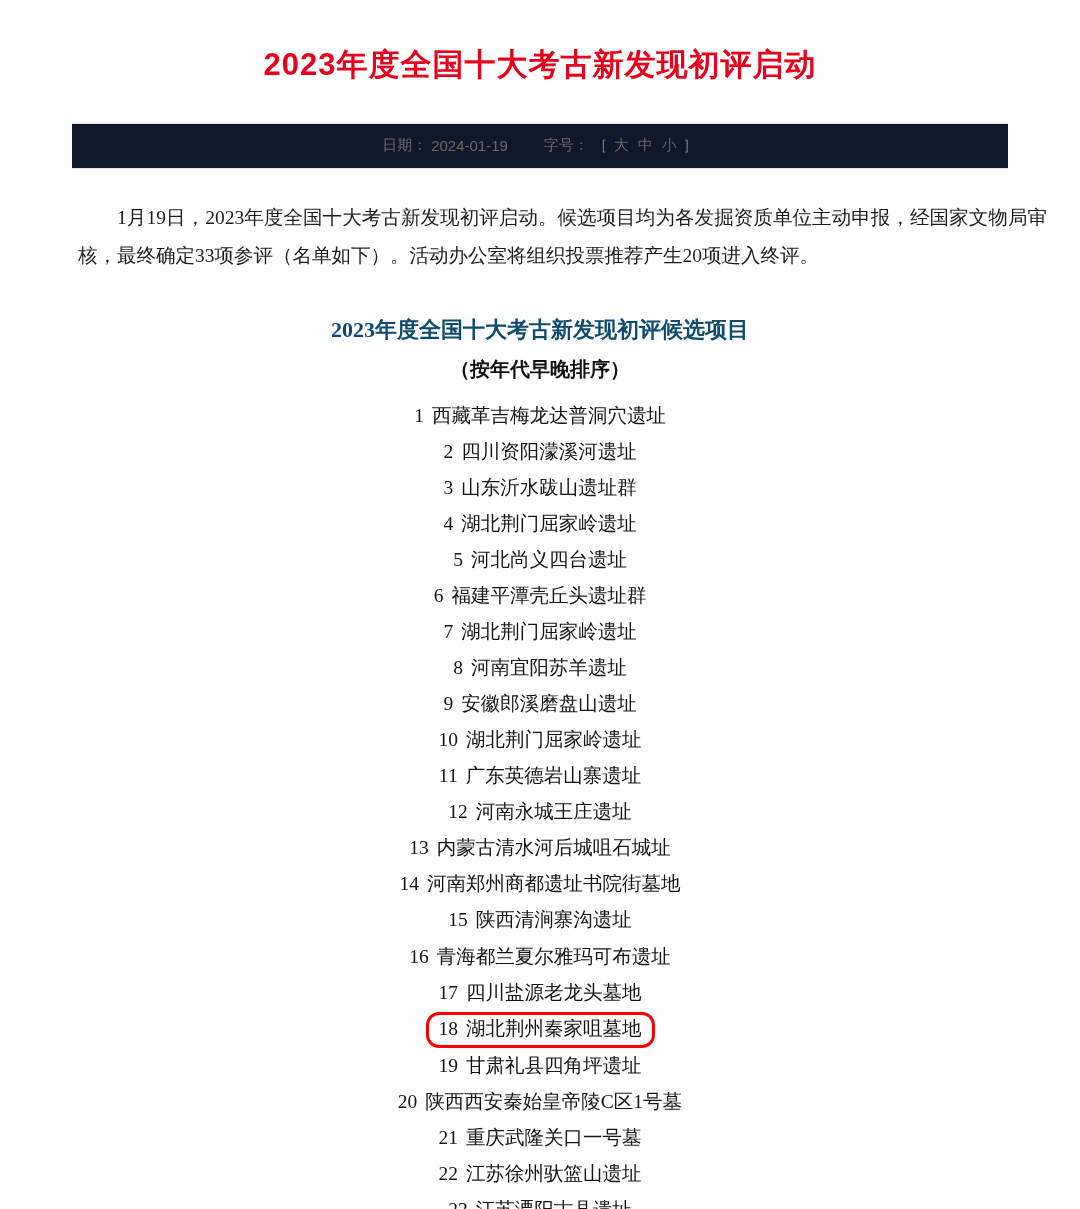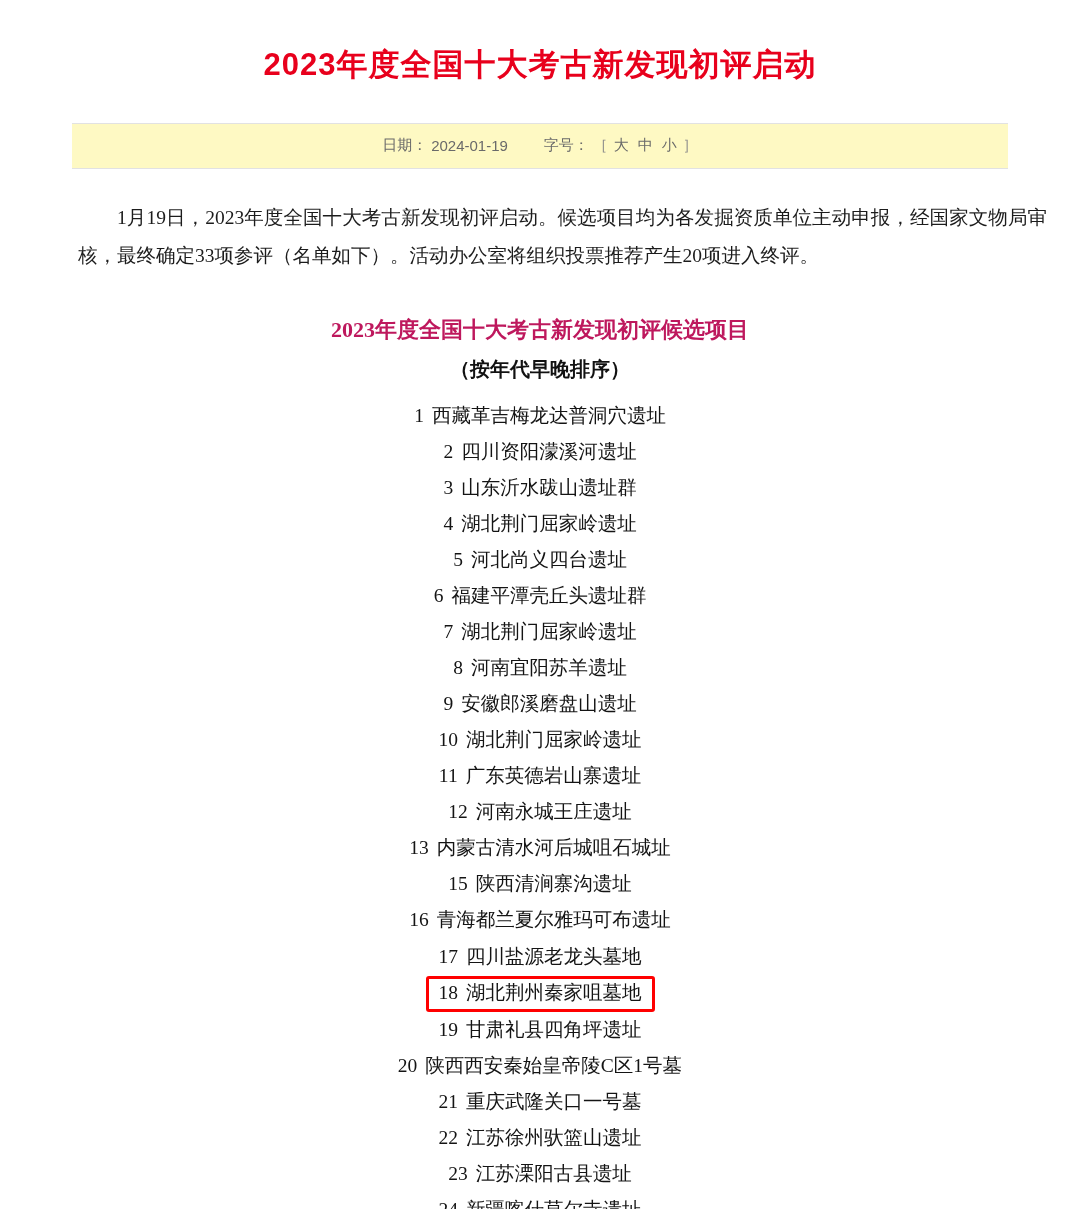--- a/index.html
+++ b/index.html
@@ -25,21 +25,21 @@
     font-family: "Liberation Sans", sans-serif;
     font-weight: bold;
     font-size: 31px;
     letter-spacing: 1px;
     padding: 30px 40px 22px 40px;
     margin: 16px;
     line-height: 1.25;
   }
   .meta-bar {
     margin: 0 72px;
-    background: #fef9c3;
+    background: #0f172a;
     border-top: 1px solid #e2e2e2;
     border-bottom: 1px solid #e2e2e2;
     height: 44px;
     display: flex;
     align-items: center;
     justify-content: center;
     gap: 36px;
     font-family: "Liberation Sans", sans-serif;
     font-size: 15px;
     color: #6a6a6a;
@@ -73,21 +73,21 @@
     color: #1c1c1c;
   }
   .list-block {
     margin: 34px 0 0 0;
     text-align: center;
   }
   .list-title {
     font-size: 22px;
     font-weight: bold;
     line-height: 1.9;
-    color: #be185d;
+    color: #0c4a6e;
   }
   .list-subtitle {
     font-size: 20px;
     font-weight: bold;
     line-height: 1.85;
     color: #111;
   }
   .list-items {
     margin-top: 4px;
   }
@@ -98,21 +98,21 @@
     display: block;
     white-space: nowrap;
   }
   .list-item .num {
     display: inline-block;
     margin-right: 8px;
   }
   .list-item.highlight > .inner {
     display: inline-block;
     border: 3px solid #ff0000;
-    border-radius: 3px;
+    border-radius: 13px;
     padding: 1px 10px 3px 10px;
     line-height: 1.35;
   }
   .list-item > .inner { display: inline-block; }
   .spacer { height: 6px; }
 </style>
 </head>
 <body>
 
 <div class="page">
@@ -149,20 +149,21 @@
         <div class="list-item"><span class="inner"><span class="num">4</span><span>湖北荆门屈家岭遗址</span></span></div>
         <div class="list-item"><span class="inner"><span class="num">5</span><span>河北尚义四台遗址</span></span></div>
         <div class="list-item"><span class="inner"><span class="num">6</span><span>福建平潭壳丘头遗址群</span></span></div>
         <div class="list-item"><span class="inner"><span class="num">7</span><span>湖北荆门屈家岭遗址</span></span></div>
         <div class="list-item"><span class="inner"><span class="num">8</span><span>河南宜阳苏羊遗址</span></span></div>
         <div class="list-item"><span class="inner"><span class="num">9</span><span>安徽郎溪磨盘山遗址</span></span></div>
         <div class="list-item"><span class="inner"><span class="num">10</span><span>湖北荆门屈家岭遗址</span></span></div>
         <div class="list-item"><span class="inner"><span class="num">11</span><span>广东英德岩山寨遗址</span></span></div>
         <div class="list-item"><span class="inner"><span class="num">12</span><span>河南永城王庄遗址</span></span></div>
         <div class="list-item"><span class="inner"><span class="num">13</span><span>内蒙古清水河后城咀石城址</span></span></div>
+        <div class="list-item"><span class="inner"><span class="num">14</span><span>河南郑州商都遗址书院街墓地</span></span></div>
         <div class="list-item"><span class="inner"><span class="num">15</span><span>陕西清涧寨沟遗址</span></span></div>
         <div class="list-item"><span class="inner"><span class="num">16</span><span>青海都兰夏尔雅玛可布遗址</span></span></div>
         <div class="list-item"><span class="inner"><span class="num">17</span><span>四川盐源老龙头墓地</span></span></div>
         <div class="list-item highlight"><span class="inner" style="border-color: rgb(255, 0, 0);"><span class="num">18</span><span>湖北荆州秦家咀墓地</span></span></div>
         <div class="list-item"><span class="inner"><span class="num">19</span><span>甘肃礼县四角坪遗址</span></span></div>
         <div class="list-item"><span class="inner"><span class="num">20</span><span>陕西西安秦始皇帝陵C区1号墓</span></span></div>
         <div class="list-item"><span class="inner"><span class="num">21</span><span>重庆武隆关口一号墓</span></span></div>
         <div class="list-item"><span class="inner"><span class="num">22</span><span>江苏徐州驮篮山遗址</span></span></div>
         <div class="list-item"><span class="inner"><span class="num">23</span><span>江苏溧阳古县遗址</span></span></div>
         <div class="list-item"><span class="inner"><span class="num">24</span><span>新疆喀什莫尔寺遗址</span></span></div>

